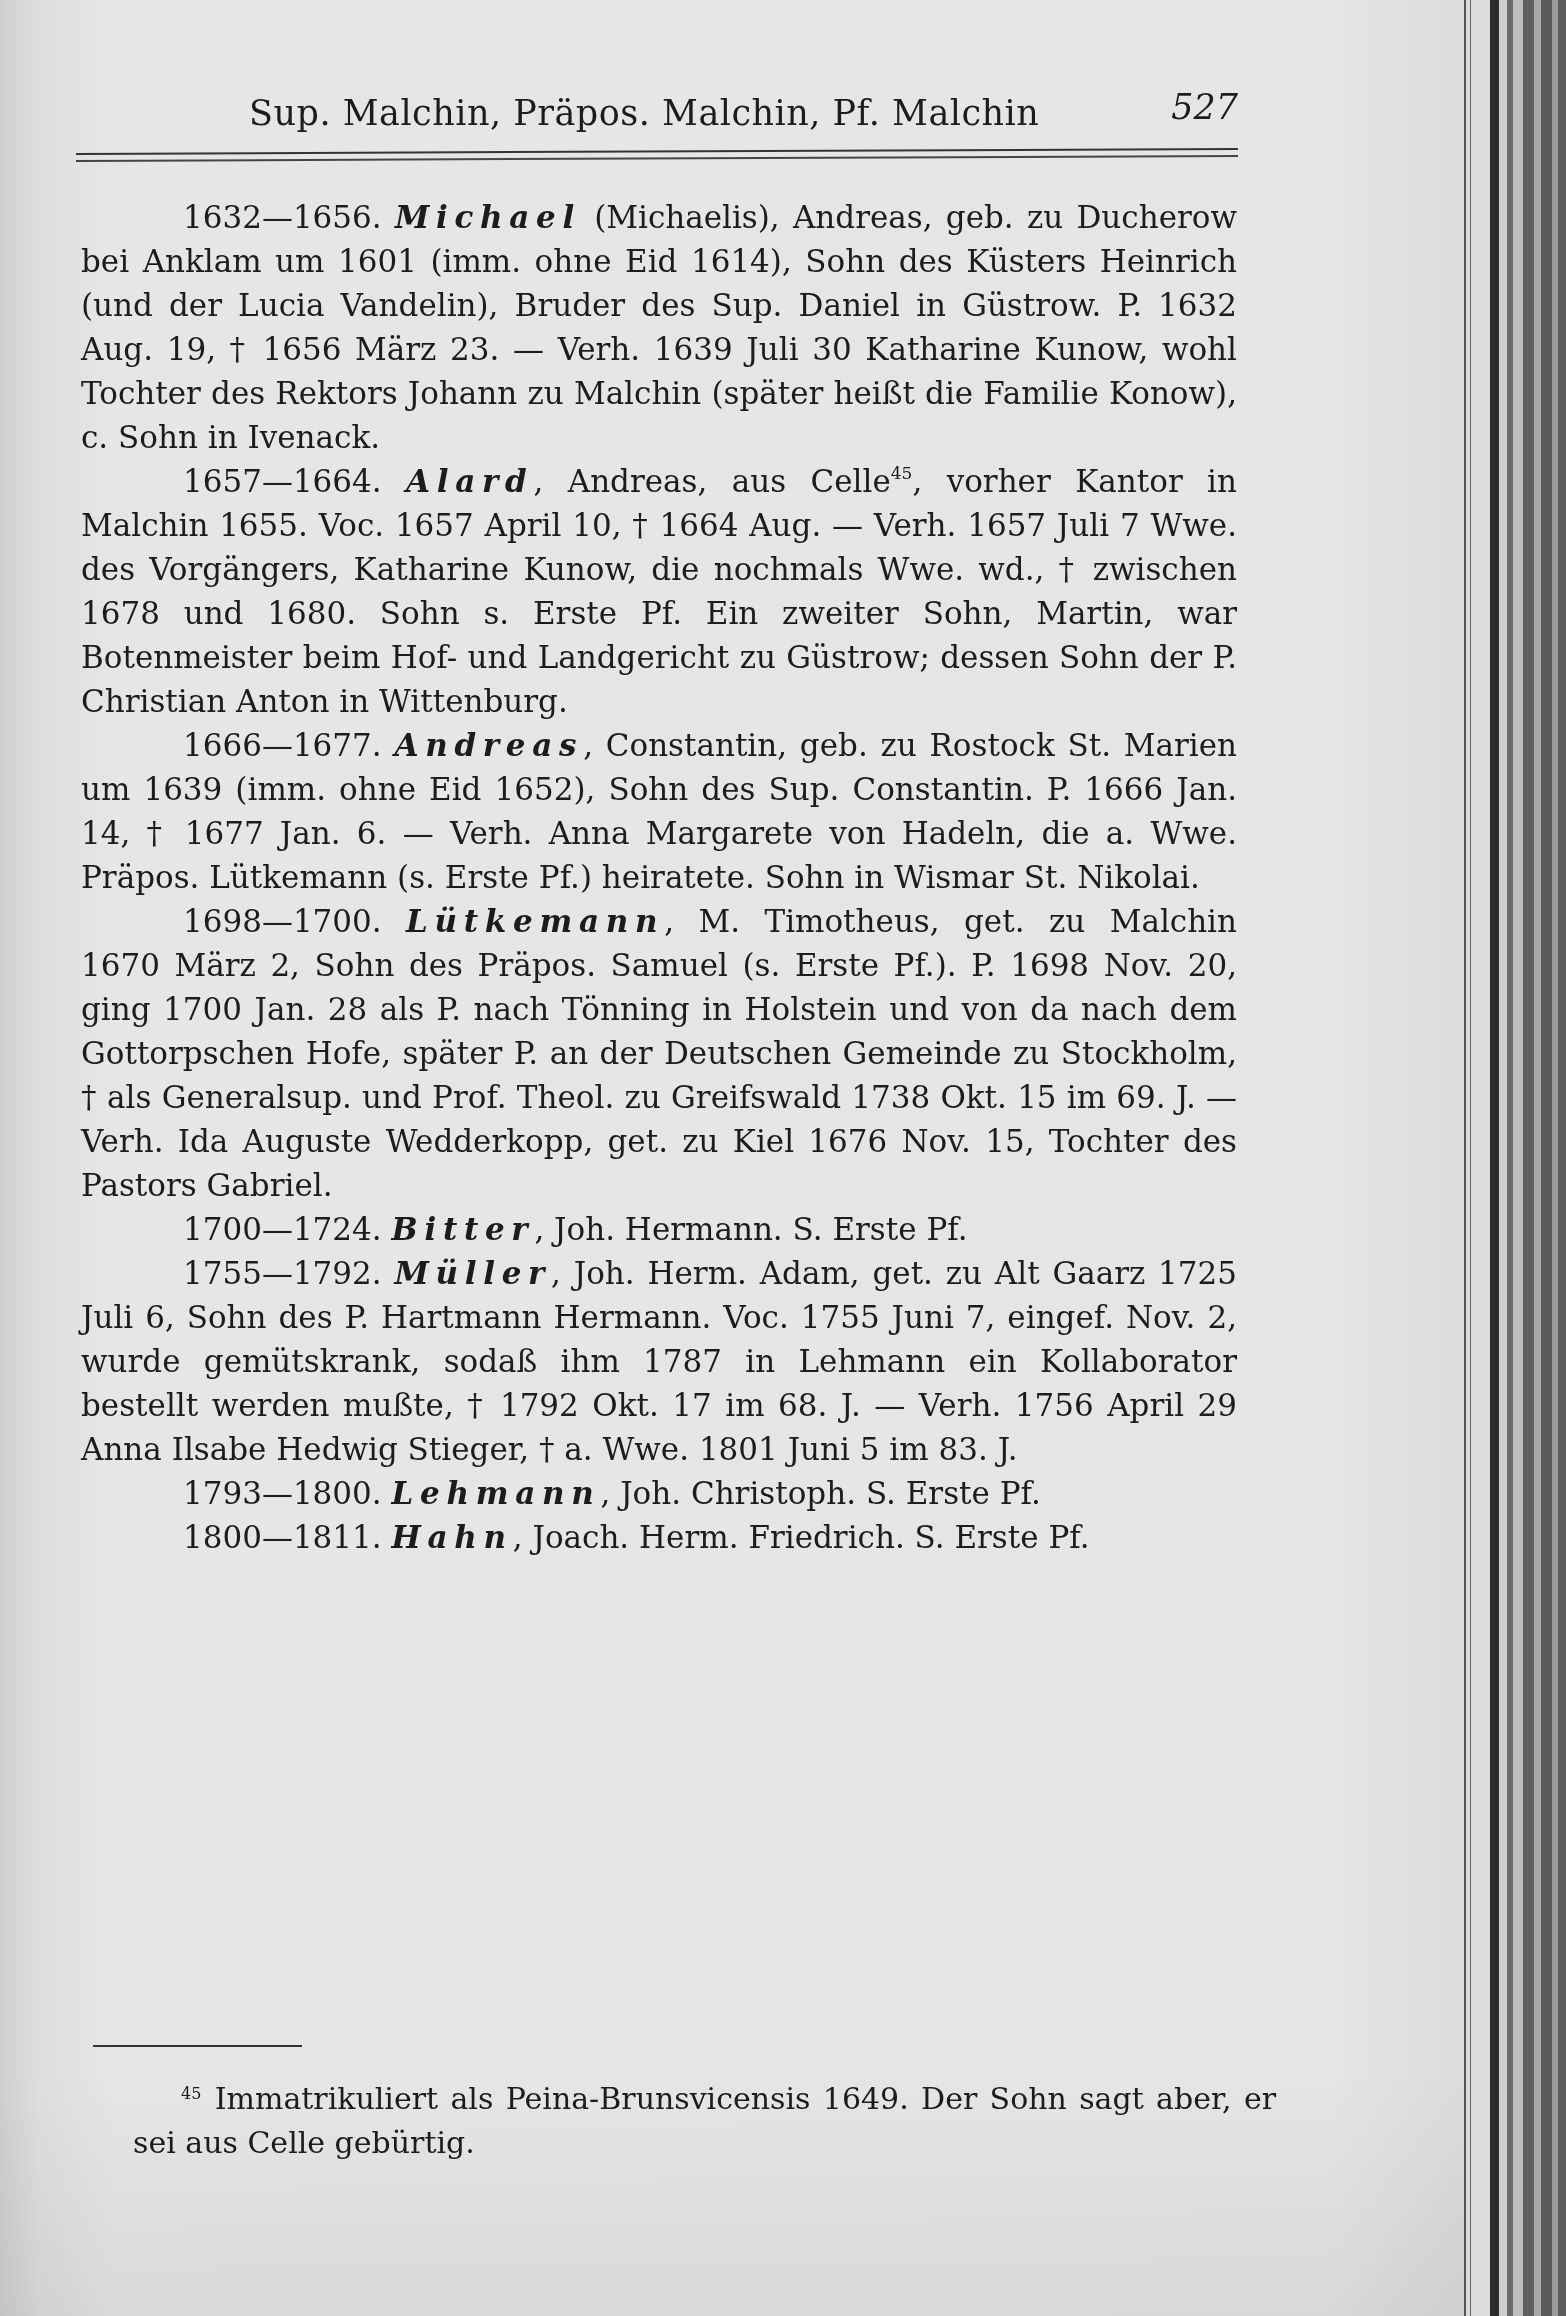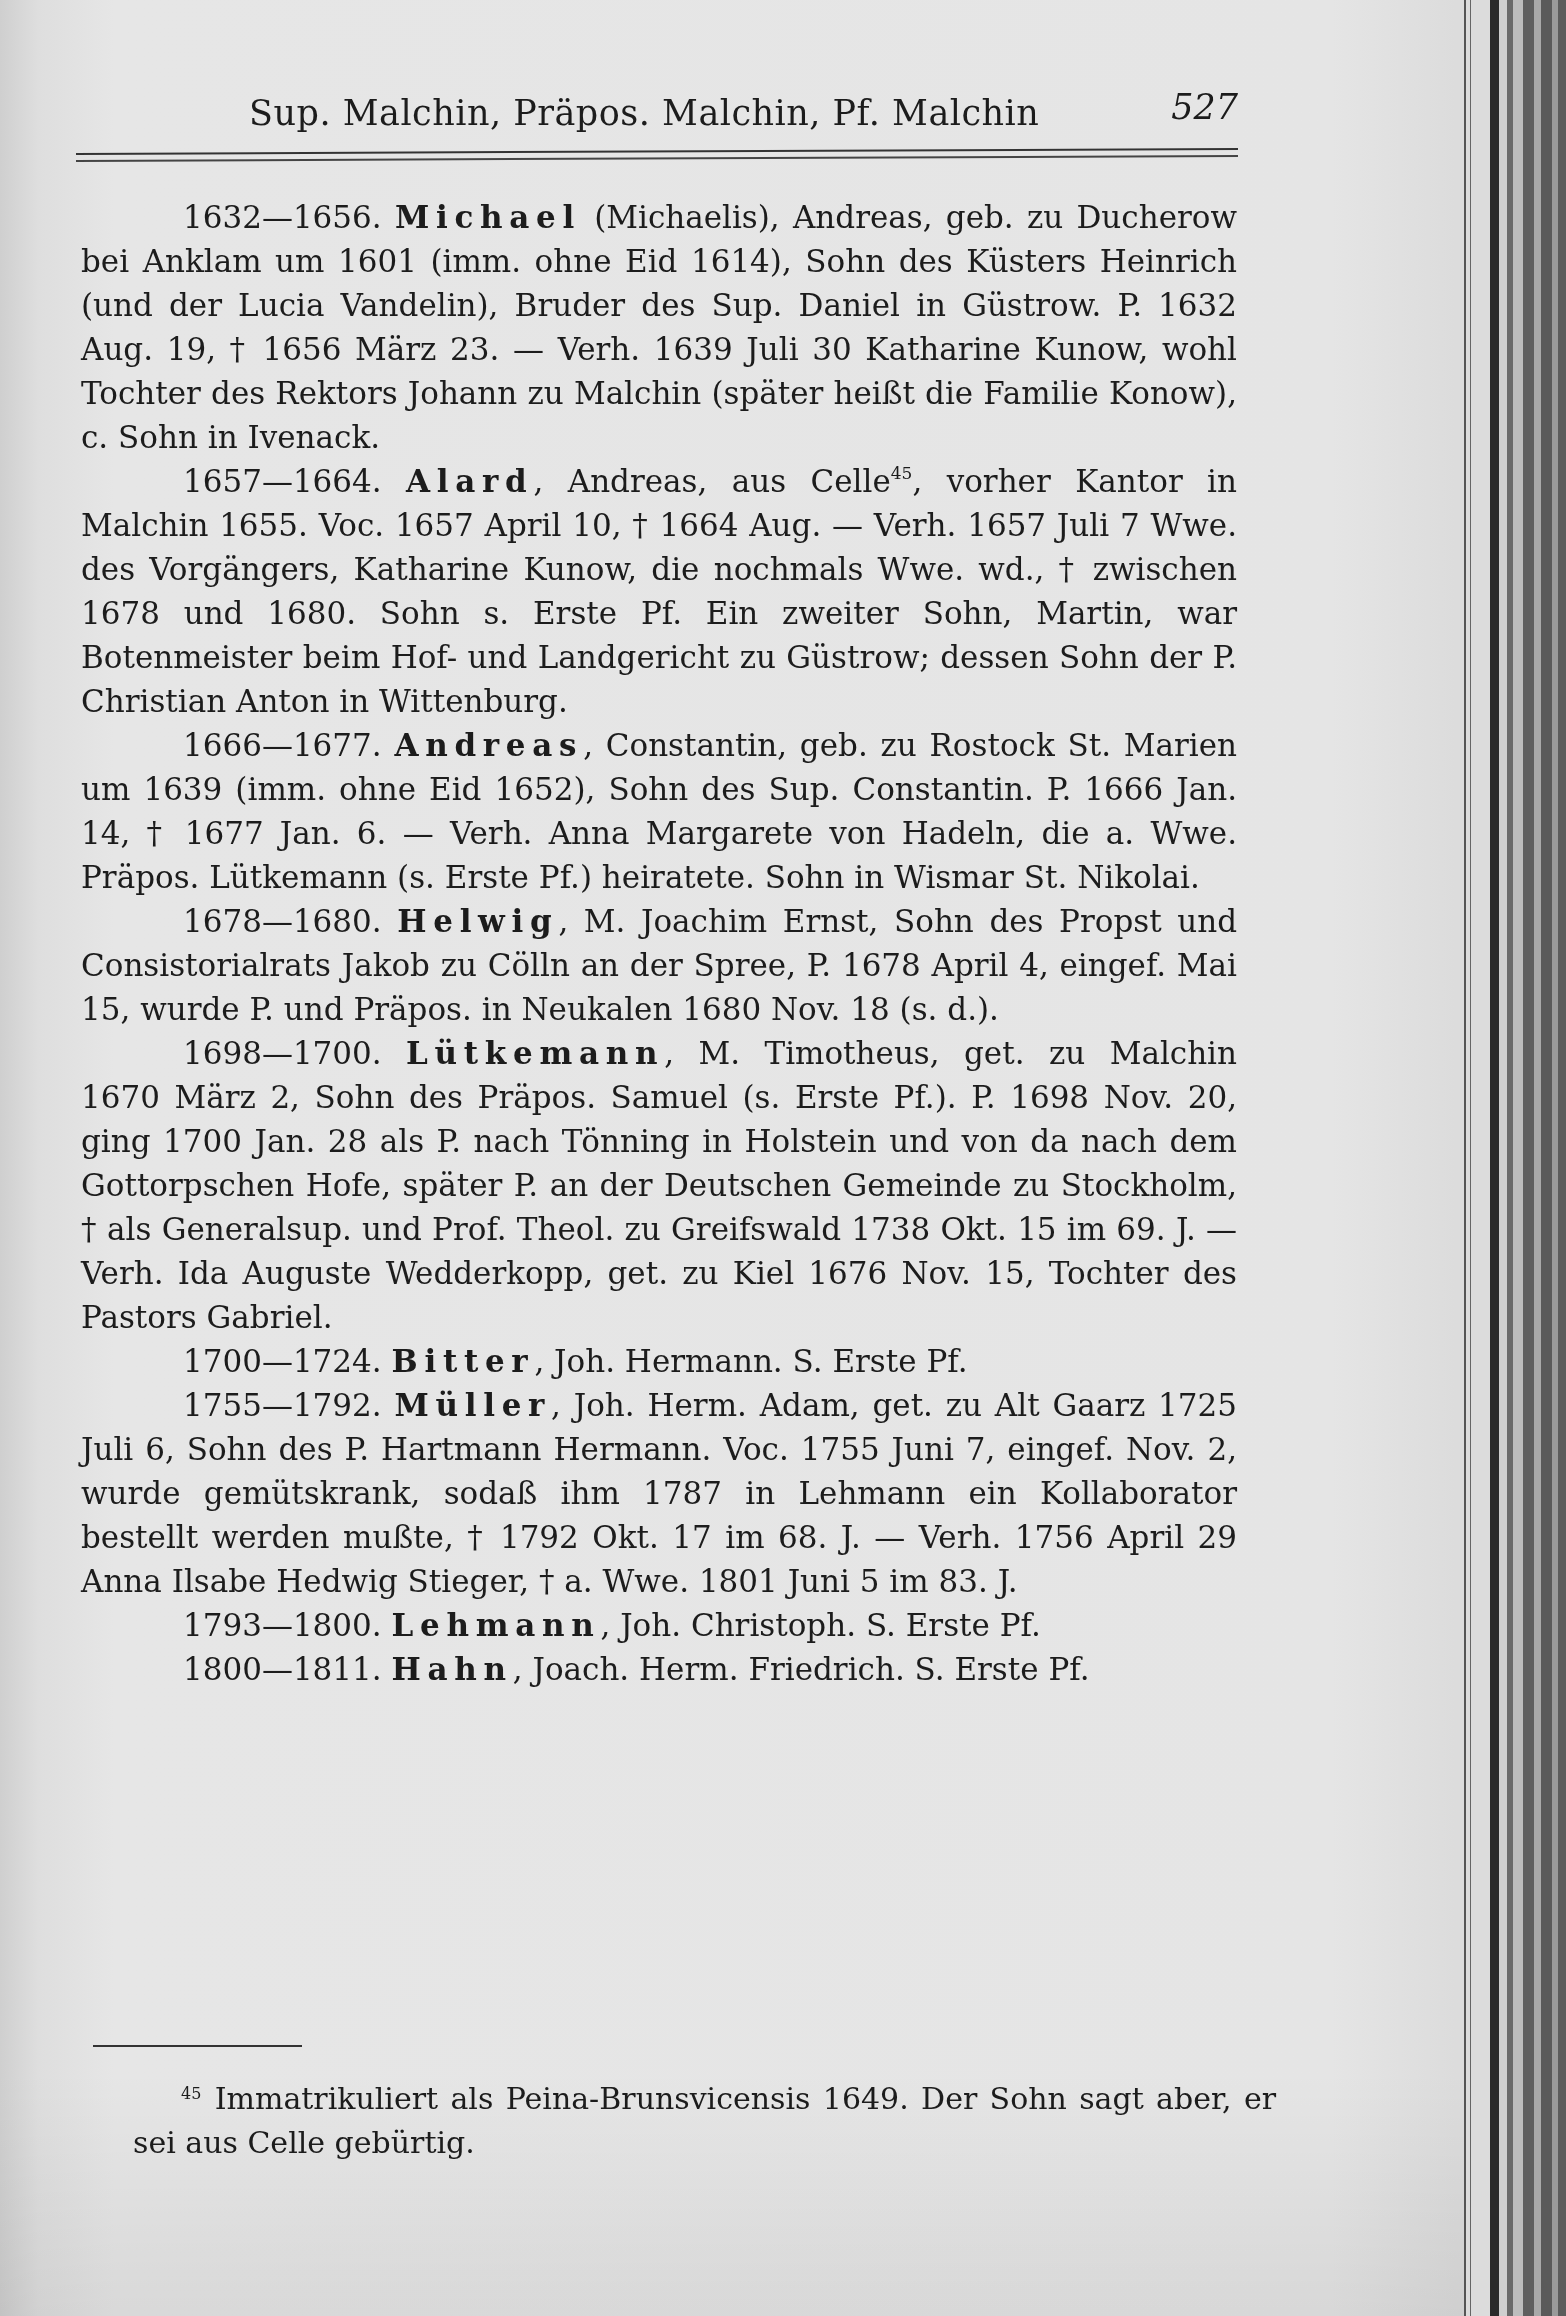--- a/index.html
+++ b/index.html
@@ -34,21 +34,21 @@
   .head-rule-2 { position: absolute; left: 76px; top: 160px; width: 1162px; height: 1.9px; background: #444; transform: rotate(-0.25deg); transform-origin: left; }
 
   .body-text {
     position: absolute; left: 81px; top: 195px; width: 1156px;
     font-size: 31px; line-height: 44px; text-align: justify;
   }
   .entry { margin: 0 0 0 0; text-indent: 102px; }
   .entry.gap { margin-top: 0; }
   .entry.short { text-align: left; }
   .years { }
-  .name { letter-spacing: 6.7px; font-weight: bold; }
+  .name { letter-spacing: 6.7px; font-weight: bold; font-style: italic; }
   sup.fn-ref { font-size: 17px; line-height: 0; vertical-align: 13.3px; }
 
   .footnote-rule { position: absolute; left: 93px; top: 2045px; width: 209px; height: 1.9px; background: #333; }
   .footnote {
     position: absolute; left: 93px; top: 2072px; width: 1143px;
     font-size: 30px; line-height: 44px; text-align: justify; text-indent: 48px; margin-left: 40px;
   }
   .fn-mark { font-size: 16px; vertical-align: 9.5px; margin-right: 13.3px; }
 </style>
 </head>
@@ -85,24 +85,20 @@
   </p>
   <p class="entry gap">
     <span class="years">1657—1664.</span>
     <span class="name">Alard</span><span>, Andreas, aus Celle</span><sup class="fn-ref">45</sup><span>, vorher Kantor in Malchin 1655. Voc. 1657 April 10, † 1664 Aug. — Verh. 1657 Juli 7 Wwe. des Vorgängers, Katharine Kunow, die nochmals Wwe. wd., † zwischen 1678 und 1680. Sohn s. Erste Pf. Ein zweiter Sohn, Martin, war Botenmeister beim Hof- und Landgericht zu Güstrow; dessen Sohn der P. Christian Anton in Wittenburg.</span>
   </p>
   <p class="entry">
     <span class="years">1666—1677.</span>
     <span class="name">Andreas</span><span>, Constantin, geb. zu Rostock St. Marien um 1639 (imm. ohne Eid 1652), Sohn des Sup. Constantin. P. 1666 Jan. 14, † 1677 Jan. 6. — Verh. Anna Margarete von Hadeln, die a. Wwe. Präpos. Lütkemann (s. Erste Pf.) heiratete. Sohn in Wismar St. Nikolai.</span>
   </p>
   <p class="entry gap">
-    <span class="years">1678—1680.</span>
-    <span class="name">Helwig</span><span>, M. Joachim Ernst, Sohn des Propst und Consistorialrats Jakob zu Cölln an der Spree, P. 1678 April 4, eingef. Mai 15, wurde P. und Präpos. in Neukalen 1680 Nov. 18 (s. d.).</span>
-  </p>
-  <p class="entry gap">
     <span class="years">1698—1700.</span>
     <span class="name">Lütkemann</span><span>, M. Timotheus, get. zu Malchin 1670 März 2, Sohn des Präpos. Samuel (s. Erste Pf.). P. 1698 Nov. 20, ging 1700 Jan. 28 als P. nach Tönning in Holstein und von da nach dem Gottorpschen Hofe, später P. an der Deutschen Gemeinde zu Stockholm, † als Generalsup. und Prof. Theol. zu Greifswald 1738 Okt. 15 im 69. J. — Verh. Ida Auguste Wedderkopp, get. zu Kiel 1676 Nov. 15, Tochter des Pastors Gabriel.</span>
   </p>
   <p class="entry short">
     <span class="years">1700—1724.</span>
     <span class="name">Bitter</span><span>, Joh. Hermann. S. Erste Pf.</span>
   </p>
   <p class="entry gap">
     <span class="years">1755—1792.</span>
     <span class="name">Müller</span><span>, Joh. Herm. Adam, get. zu Alt Gaarz 1725 Juli 6, Sohn des P. Hartmann Hermann. Voc. 1755 Juni 7, eingef. Nov. 2, wurde gemütskrank, sodaß ihm 1787 in Lehmann ein Kollaborator bestellt werden mußte, † 1792 Okt. 17 im 68. J. — Verh. 1756 April 29 Anna Ilsabe Hedwig Stieger, † a. Wwe. 1801 Juni 5 im 83. J.</span>

